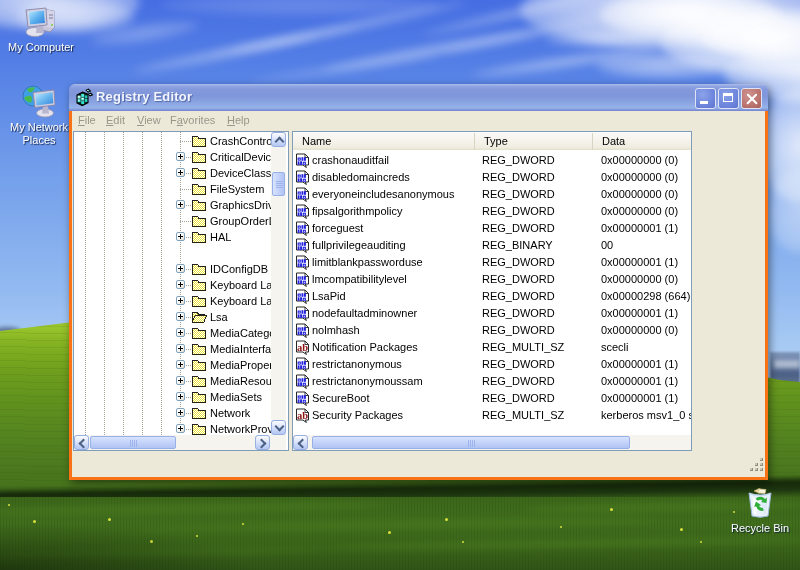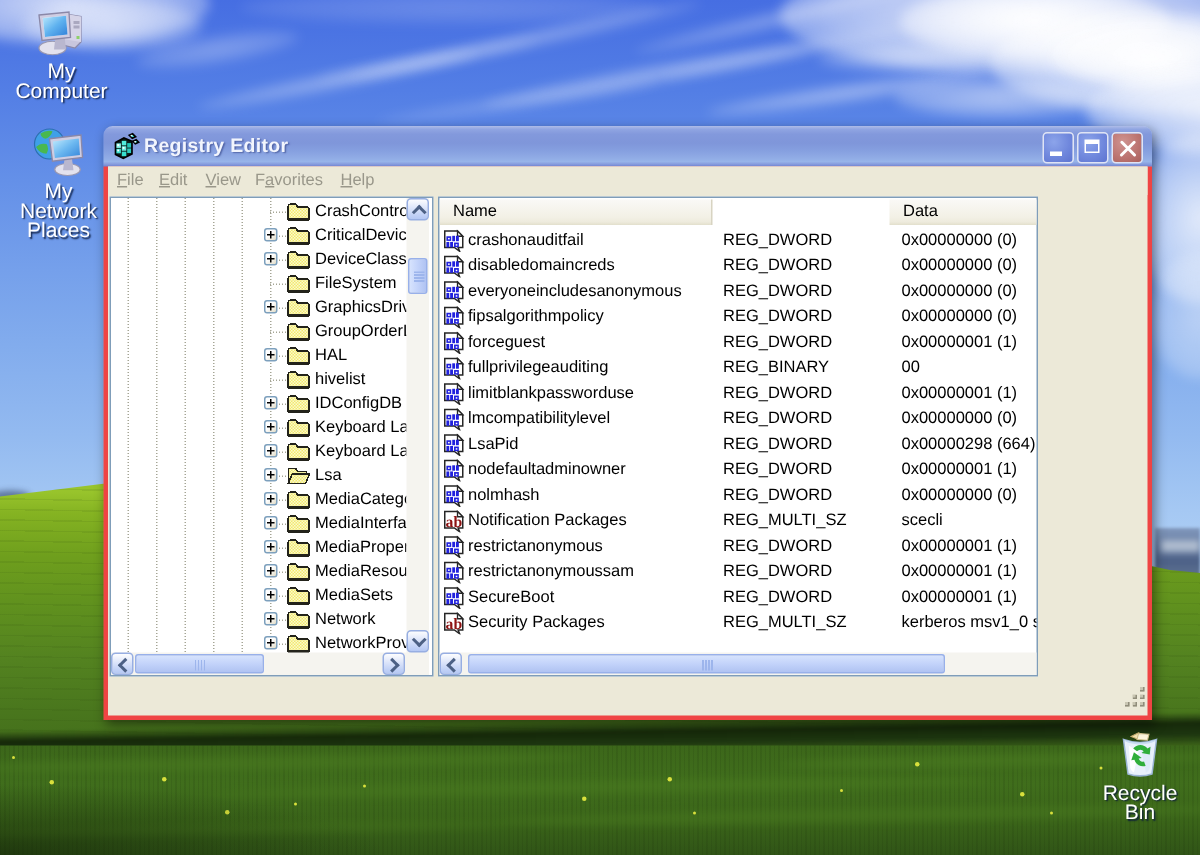--- a/index.html
+++ b/index.html
@@ -16,38 +16,38 @@
 #hillfar{position:absolute;left:-6px;top:327px;width:26px;height:7px;background:#50668c;border-radius:50% 50% 0 0;filter:blur(2px);opacity:.85;}
 #darkband{position:absolute;left:-6px;top:481px;width:812px;height:24px;transform:rotate(-0.9deg);
  background:linear-gradient(180deg,rgba(25,45,12,0) 0%,#16290a 30%,#1d3610 62%,rgba(43,74,20,0.08) 100%);filter:blur(0.8px);}
 #lowgrass{position:absolute;left:0;top:497px;width:800px;height:73px;
  background:linear-gradient(180deg,#3c671a 0%,#406e1c 35%,#3a6419 70%,#305417 100%);}
 #lowgrass:after{content:"";position:absolute;inset:0;background:repeating-linear-gradient(90deg,rgba(25,45,10,0.13) 0 1px,rgba(0,0,0,0) 1px 3px);}
 #lowgrass:before{content:"";position:absolute;left:0;top:25px;width:260px;height:48px;background:radial-gradient(ellipse at 0% 100%,rgba(18,34,7,0.55) 0%,rgba(0,0,0,0) 70%);z-index:1;}
 .swath{position:absolute;border-radius:50%;filter:blur(3px);background:#4e8022;opacity:.45;transform:rotate(-1deg);}
 .flower{position:absolute;width:3px;height:3px;border-radius:50%;background:#d8e03c;}
 
-.dicon{position:absolute;text-align:center;color:#fff;font-size:14px;text-shadow:1px 1px 1px rgba(10,25,60,0.9);line-height:13px;}
+.dicon{position:absolute;text-align:center;color:#fff;font-size:11px;text-shadow:1px 1px 1px rgba(10,25,60,0.9);line-height:13px;}
 .dicon svg{display:block;margin:0 auto 3px auto;}
 
 #win{position:absolute;left:69px;top:84px;width:699px;height:396px;box-shadow:2px 3px 8px rgba(0,0,0,0.45);border-radius:6px 6px 0 0;}
 #tbar{position:absolute;left:0;top:0;width:699px;height:27px;border-radius:6px 6px 0 0;
  background:linear-gradient(180deg,#aebce8 0%,#90a5e2 8%,#8399dc 20%,#7f96da 42%,#86a0e0 62%,#90abe5 78%,#97b4e9 88%,#8195da 96%,#6d80cf 100%);}
 #ticon{position:absolute;left:5px;top:4px;}
 #ttext{position:absolute;left:27px;top:5px;font-size:13px;font-weight:bold;color:#f2f5fd;text-shadow:1px 1px 1px rgba(40,55,120,0.55);letter-spacing:0.2px;}
 .wbtn{position:absolute;top:4px;width:21px;height:21px;border-radius:3px;border:1px solid #dfe4f5;box-sizing:border-box;}
 #btn-min{left:626px;background:radial-gradient(circle at 35% 30%,#8ca4ea 0%,#7088dd 55%,#5d74d0 100%);}
 #btn-max{left:649px;background:radial-gradient(circle at 35% 30%,#8ca4ea 0%,#7088dd 55%,#5d74d0 100%);}
 #btn-close{left:672px;background:radial-gradient(circle at 35% 30%,#cf9390 0%,#bd7672 55%,#a95f5c 100%);}
 #btn-min:after{content:"";position:absolute;left:4px;bottom:4px;width:8px;height:3px;background:#fff;}
 #btn-max:after{content:"";position:absolute;left:4px;top:4px;width:10px;height:9px;border:1.5px solid #fff;border-top-width:3px;box-sizing:border-box;}
 #btn-close:before,#btn-close:after{content:"";position:absolute;left:2.5px;top:8.7px;width:14px;height:2.4px;background:#fff;border-radius:1px;}
 #btn-close:before{transform:rotate(45deg);}
 #btn-close:after{transform:rotate(-45deg);}
-#wframe{position:absolute;left:0;top:27px;width:699px;height:369px;background:#ef4444;}
+#wframe{position:absolute;left:0;top:27px;width:699px;height:369px;background:#f97316;}
 #winner{position:absolute;left:3px;top:0;width:693px;height:366px;background:#ece9d8;}
 
 #menubar{position:absolute;left:0;top:0;width:693px;height:19px;background:#ece9d8;font-size:11px;color:#99978a;}
 #menubar span{position:absolute;top:3px;}
 #menubar u{text-decoration:underline;}
 
 .pane{position:absolute;background:#fff;border:1px solid #7f9db9;box-sizing:border-box;}
 #tpane{left:1px;top:20px;width:216px;height:320px;}
 #rpane{left:220px;top:20px;width:400px;height:320px;}
 
@@ -300,28 +300,20 @@
           </div>
     <div class="trow" style="top:97px;width:197px;">
             <i class="hguide" style="left:106px;width:11px;top:8px;"></i>
             <span class="pbox"></span>
             <svg width="16" height="14" viewBox="0 0 16 14" shape-rendering="crispEdges">
               <path d="M1.2 12.2 V3.4 Q1.2 2.2 2.4 2.2 H6.2 L7.8 4.2 H14.2 Q14.8 4.2 14.8 5 V12.2 Z" fill="url(#chk)" stroke="#23231b" stroke-width="1.1"></path>
               <path d="M1.2 12.6 H14.8" stroke="#23231b" stroke-width="1.6"></path>
             </svg>
             <span class="tlabel">HAL</span>
           </div>
-    <div class="trow" style="top:113px;width:197px;">
-            <i class="hguide" style="left:106px;width:11px;top:8px;"></i>
-            <svg width="16" height="14" viewBox="0 0 16 14" shape-rendering="crispEdges">
-              <path d="M1.2 12.2 V3.4 Q1.2 2.2 2.4 2.2 H6.2 L7.8 4.2 H14.2 Q14.8 4.2 14.8 5 V12.2 Z" fill="url(#chk)" stroke="#23231b" stroke-width="1.1"></path>
-              <path d="M1.2 12.6 H14.8" stroke="#23231b" stroke-width="1.6"></path>
-            </svg>
-            <span class="tlabel">hivelist</span>
-          </div>
     <div class="trow" style="top:129px;width:197px;">
             <i class="hguide" style="left:106px;width:11px;top:8px;"></i>
             <span class="pbox"></span>
             <svg width="16" height="14" viewBox="0 0 16 14" shape-rendering="crispEdges">
               <path d="M1.2 12.2 V3.4 Q1.2 2.2 2.4 2.2 H6.2 L7.8 4.2 H14.2 Q14.8 4.2 14.8 5 V12.2 Z" fill="url(#chk)" stroke="#23231b" stroke-width="1.1"></path>
               <path d="M1.2 12.6 H14.8" stroke="#23231b" stroke-width="1.6"></path>
             </svg>
             <span class="tlabel">IDConfigDB</span>
           </div>
     <div class="trow" style="top:145px;width:197px;">
@@ -431,20 +423,23 @@
     <div class="sbbtn arr-rt" style="left:181px;top:303px;">
             <i></i>
           </div>
     <div class="thumbh" style="left:16px;top:304px;width:86px;">
             <span class="griph" style="left:39px;"></span>
           </div>
    </div>
    <div class="pane" id="rpane" style="overflow:hidden;">
     <div class="hdr" style="left:0;width:182px;">
             <span>Name</span>
+          </div>
+    <div class="hdr" style="left:182px;width:118px;">
+            <span>Type</span>
           </div>
     <div class="hdr" style="left:300px;width:172px;">
             <span>Data</span>
           </div>
     <div class="lrow" style="top:20px;width:457px;">
             <svg width="15" height="15" viewBox="0 0 15 15">
               <path d="M1.5 1 H10 L13.5 4.5 V12 H10.4 L11.4 14.5 L7.9 12 H1.5 Z" fill="#fff" stroke="#262626" stroke-width="1"></path>
               <path d="M10 1 V4.5 H13.5 Z" fill="#fff" stroke="#262626" stroke-width="0.9"></path>
               <g fill="#2020dd">
                 <rect x="2.6" y="4.5" width="3.2" height="3.1"></rect>

